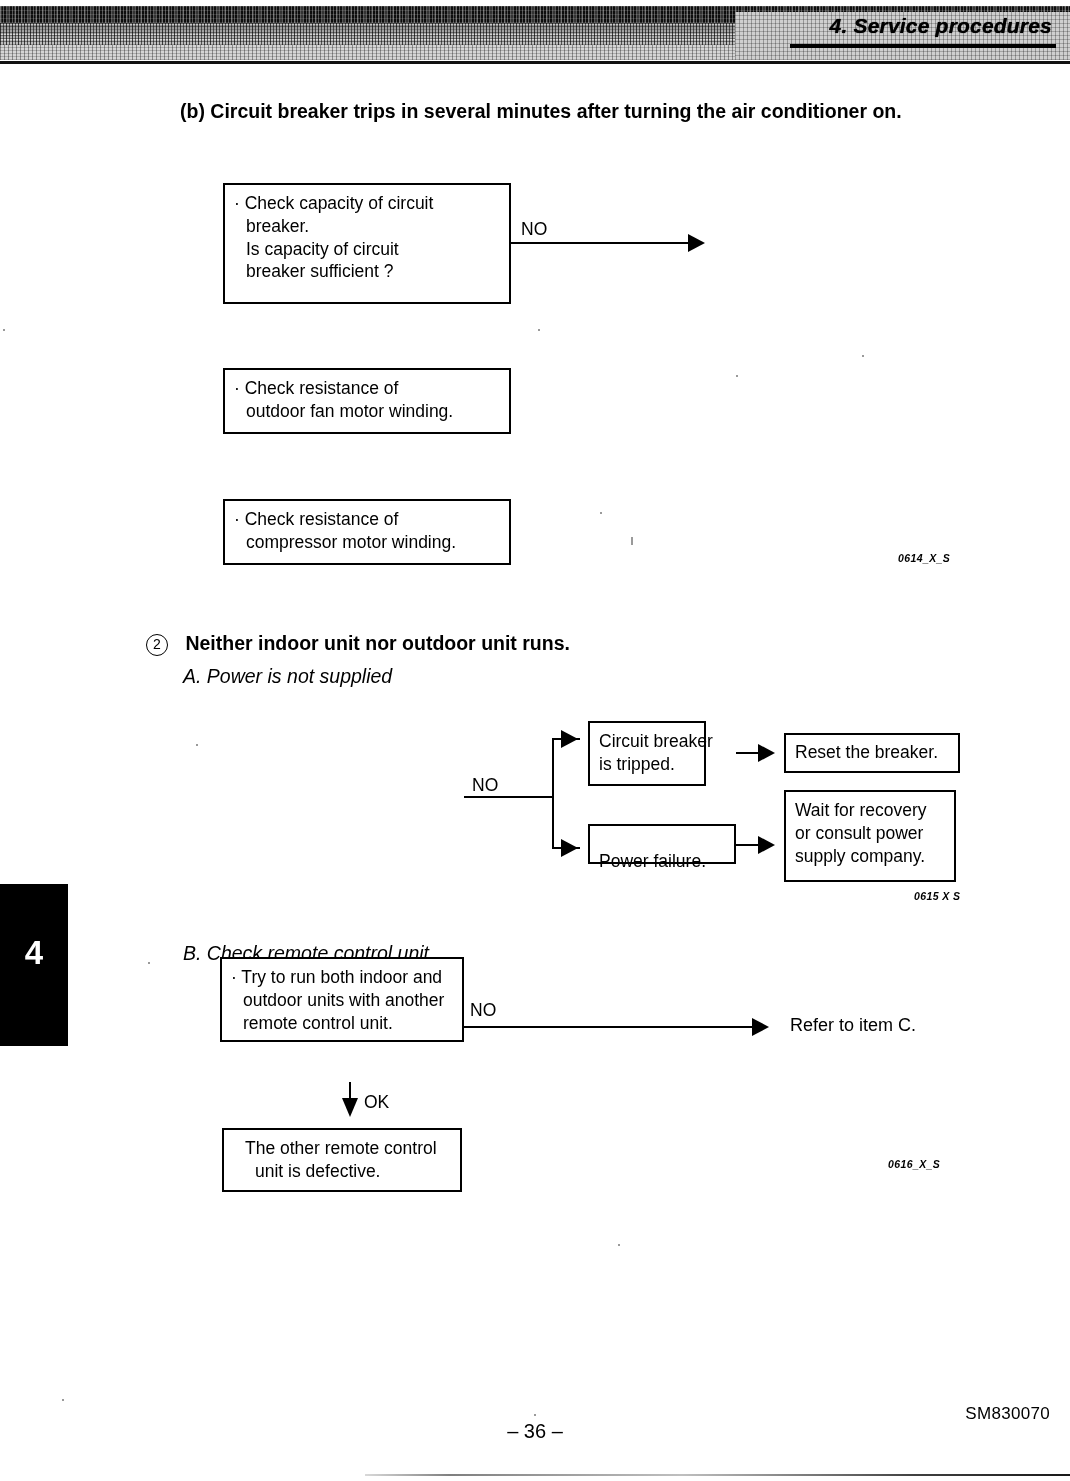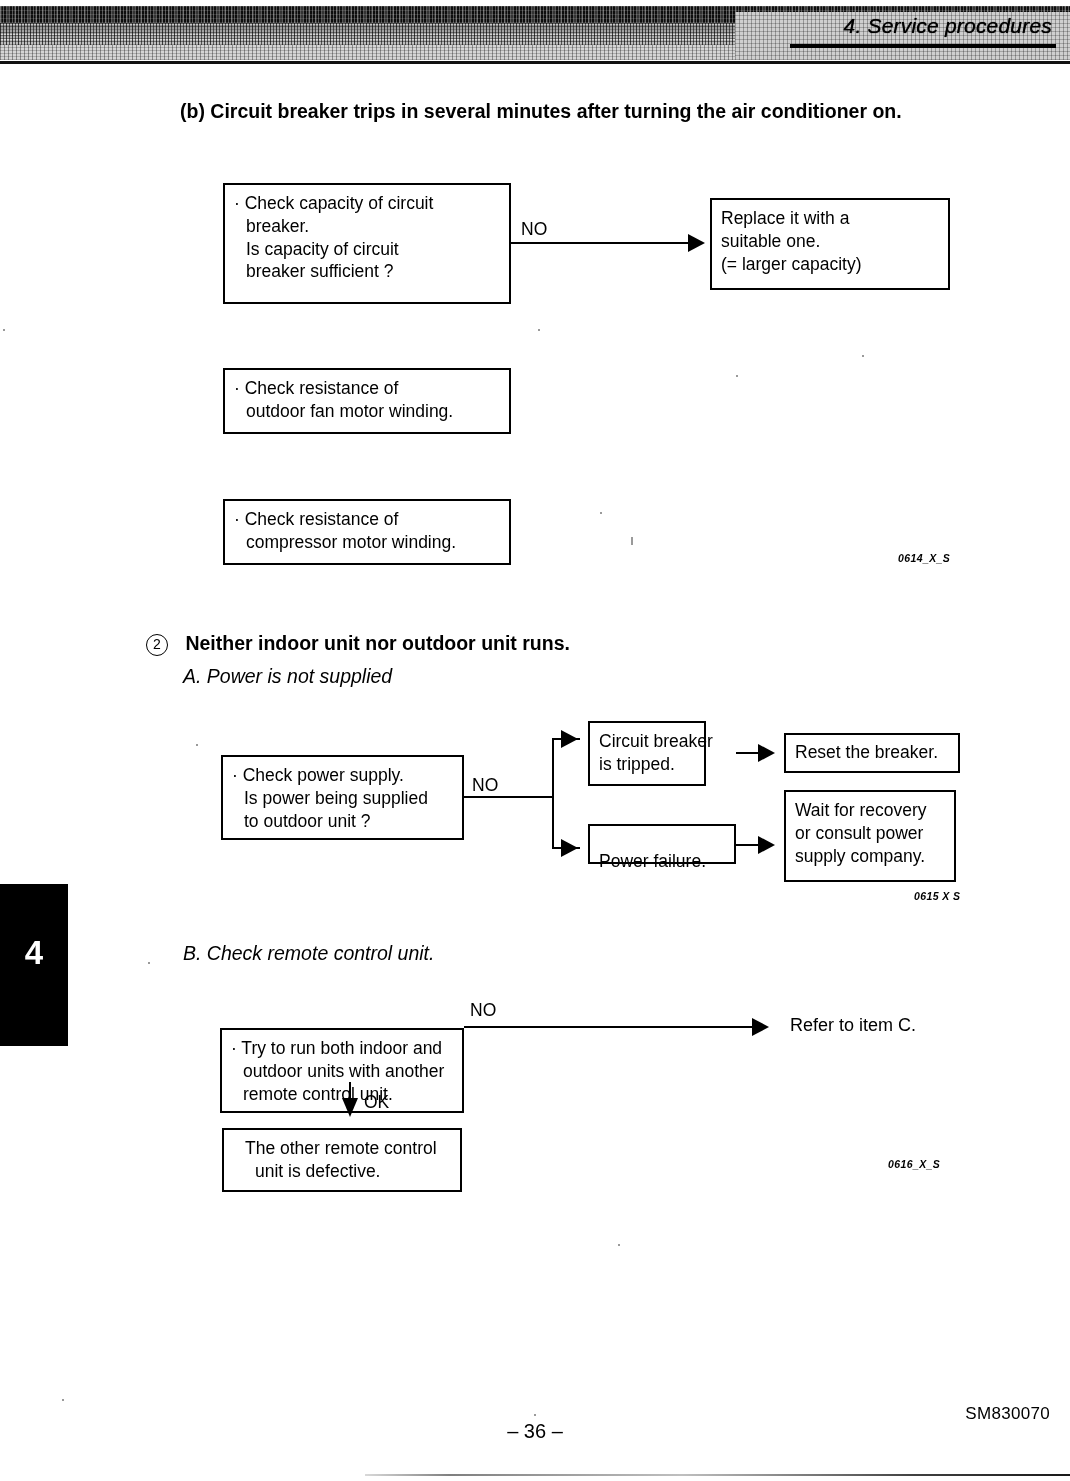--- a/index.html
+++ b/index.html
@@ -65,21 +65,21 @@
     width: 335px; height: 48px;
     background-color: #cfcfcf;
     background-image:
       repeating-linear-gradient(90deg, rgba(0,0,0,.28) 0 1px, rgba(255,255,255,0) 1px 4px),
       repeating-linear-gradient(0deg, rgba(0,0,0,.22) 0 1px, rgba(255,255,255,0) 1px 4px);
   }
   #header-title {
     position: absolute;
     right: 18px; top: 14px;
     font-size: 21px;
-    font-weight: normal;
+    font-weight: bold;
     font-style: italic;
     letter-spacing: .2px;
     color: #000;
     z-index: 4;
     text-shadow: 0 0 1px #000;
   }
   #header-title-rule {
     position: absolute;
     right: 14px; top: 44px;
     width: 266px; height: 4px;
@@ -258,49 +258,39 @@
     <span class="ln ind">breaker.</span>
     <span class="gap"></span>
     <span class="ln ind">Is capacity of circuit</span>
     <span class="ln ind">breaker sufficient ?</span>
   </div>
 
   <div class="edge-label" style="left:521px; top:219px;">NO</div>
   <div class="hline" style="left:511px; top:242px; width:180px;"></div>
   <div class="arrow-right" style="left:688px; top:234px;"></div>
 
-  <div class="box" style="left:710px; top:198px; width:240px; height:92px;">
-    <span class="ln">Replace it with a</span>
-    <span class="ln">suitable one.</span>
-    <span class="ln">(= larger capacity)</span>
-  </div>
 
   <div class="box" style="left:223px; top:368px; width:288px; height:66px;">
     <span class="ln">· Check resistance of</span>
     <span class="ln ind">outdoor fan motor winding.</span>
   </div>
 
   <div class="box" style="left:223px; top:499px; width:288px; height:66px;">
     <span class="ln">· Check resistance of</span>
     <span class="ln ind">compressor motor winding.</span>
   </div>
 
   <div class="fig-code" style="left:898px; top:552px;">0614_X_S</div>
 
   <div class="heading-num" style="left:146px; top:632px;">
     <span class="circled">2</span>
     <span style="margin-left:12px;">Neither indoor unit nor outdoor unit runs.</span>
   </div>
   <div class="sub-heading" style="left:183px; top:665px;">A.   Power is not supplied</div>
 
-  <div class="box" style="left:221px; top:755px; width:243px; height:85px;">
-    <span class="ln">· Check power supply.</span>
-    <span class="ln ind">Is power being supplied</span>
-    <span class="ln ind">to outdoor unit ?</span>
-  </div>
 
   <div class="edge-label" style="left:472px; top:775px;">NO</div>
 
   <div class="hline" style="left:464px; top:796px; width:90px;"></div>
 
   <div class="vline" style="left:552px; top:739px; height:110px;"></div>
 
   <div class="hline" style="left:552px; top:738px; width:28px;"></div>
   <div class="arrow-right" style="left:561px; top:730px;"></div>
 
@@ -329,21 +319,21 @@
   <div class="box" style="left:784px; top:790px; width:172px; height:92px;">
     <span class="ln">Wait for recovery</span>
     <span class="ln">or consult power</span>
     <span class="ln">supply company.</span>
   </div>
 
   <div class="fig-code" style="left:914px; top:890px;">0615 X S</div>
 
   <div class="sub-heading" style="left:183px; top:942px;">B.   Check remote control unit.</div>
 
-  <div class="box" style="left:220px; top:1028px; width:244px; height:85px;">
+  <div class="box" style="left:220px; top:957px; width:244px; height:85px;">
     <span class="ln">· Try to run both indoor and</span>
     <span class="ln ind">outdoor units with another</span>
     <span class="ln ind">remote control unit.</span>
   </div>
 
   <div class="edge-label" style="left:470px; top:1000px;">NO</div>
   <div class="hline" style="left:464px; top:1026px; width:292px;"></div>
   <div class="arrow-right" style="left:752px; top:1018px;"></div>
   <div class="plain-text" style="left:790px; top:1015px;">Refer to item C.</div>
 

